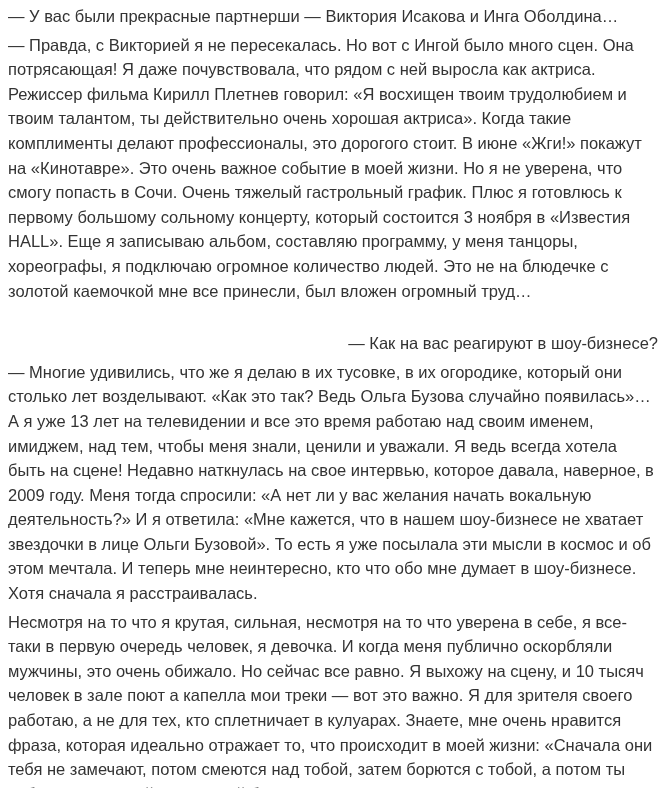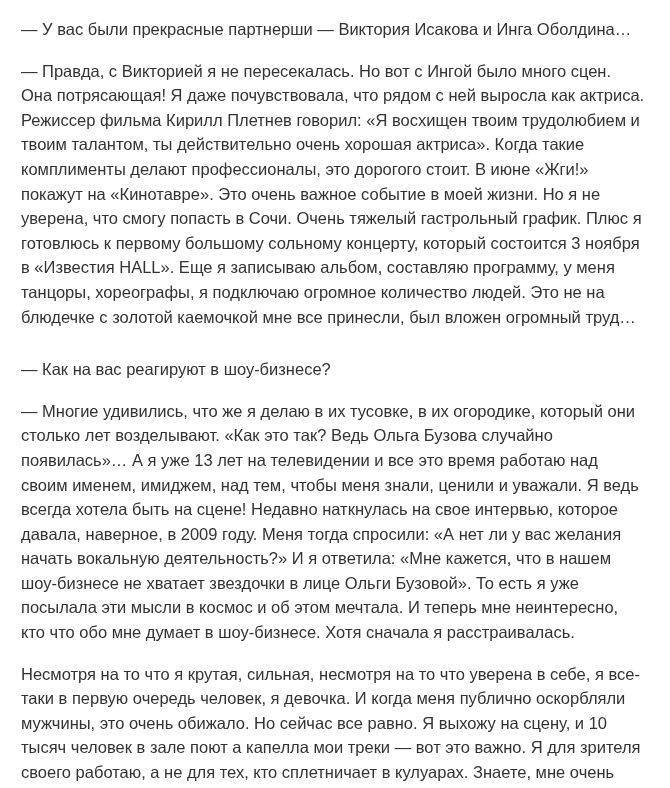--- a/index.html
+++ b/index.html
@@ -16,25 +16,26 @@
     box-sizing: border-box;
     width: 670px;
     padding: 0 8px 0 4px;
     font-family: "Liberation Sans", "DejaVu Sans", sans-serif;
     font-size: 16.5px;
     line-height: 24.6px;
     color: #333333;
     text-align: left;
   }
   .para {
-    margin: 17px;
+    margin: 4px;
     padding: 0;
   }
   .gap-before {
     margin-top: 28px;
+    text-align: right;
   }
 </style>
 </head>
 <body>
 
 <article class="article">
   <p class="para">— У вас были прекрасные партнерши — Виктория Исакова и Инга Оболдина…</p>
   <p class="para">— Правда, с Викторией я не пересекалась. Но вот с Ингой было много сцен. Она потрясающая! Я даже почувствовала, что рядом с ней выросла как актриса. Режиссер фильма Кирилл Плетнев говорил: «Я восхищен твоим трудолюбием и твоим талантом, ты действительно очень хорошая актриса». Когда такие комплименты делают профессионалы, это дорогого стоит. В июне «Жги!» покажут на «Кинотавре». Это очень важное событие в моей жизни. Но я не уверена, что смогу попасть в Сочи. Очень тяжелый гастрольный график. Плюс я готовлюсь к первому большому сольному концерту, который состоится 3 ноября в «Известия HALL». Еще я записываю альбом, составляю программу, у меня танцоры, хореографы, я подключаю огромное количество людей. Это не на блюдечке с золотой каемочкой мне все принесли, был вложен огромный труд…</p>
   <p class="para gap-before">— Как на вас реагируют в шоу-бизнесе?</p>
   <p class="para">— Многие удивились, что же я делаю в их тусовке, в их огородике, который они столько лет возделывают. «Как это так? Ведь Ольга Бузова случайно появилась»… А я уже 13 лет на телевидении и все это время работаю над своим именем, имиджем, над тем, чтобы меня знали, ценили и уважали. Я ведь всегда хотела быть на сцене! Недавно наткнулась на свое интервью, которое давала, наверное, в 2009 году. Меня тогда спросили: «А нет ли у вас желания начать вокальную деятельность?» И я ответила: «Мне кажется, что в нашем шоу-бизнесе не хватает звездочки в лице Ольги Бузовой». То есть я уже посылала эти мысли в космос и об этом мечтала. И теперь мне неинтересно, кто что обо мне думает в шоу-бизнесе. Хотя сначала я расстраивалась.</p>

